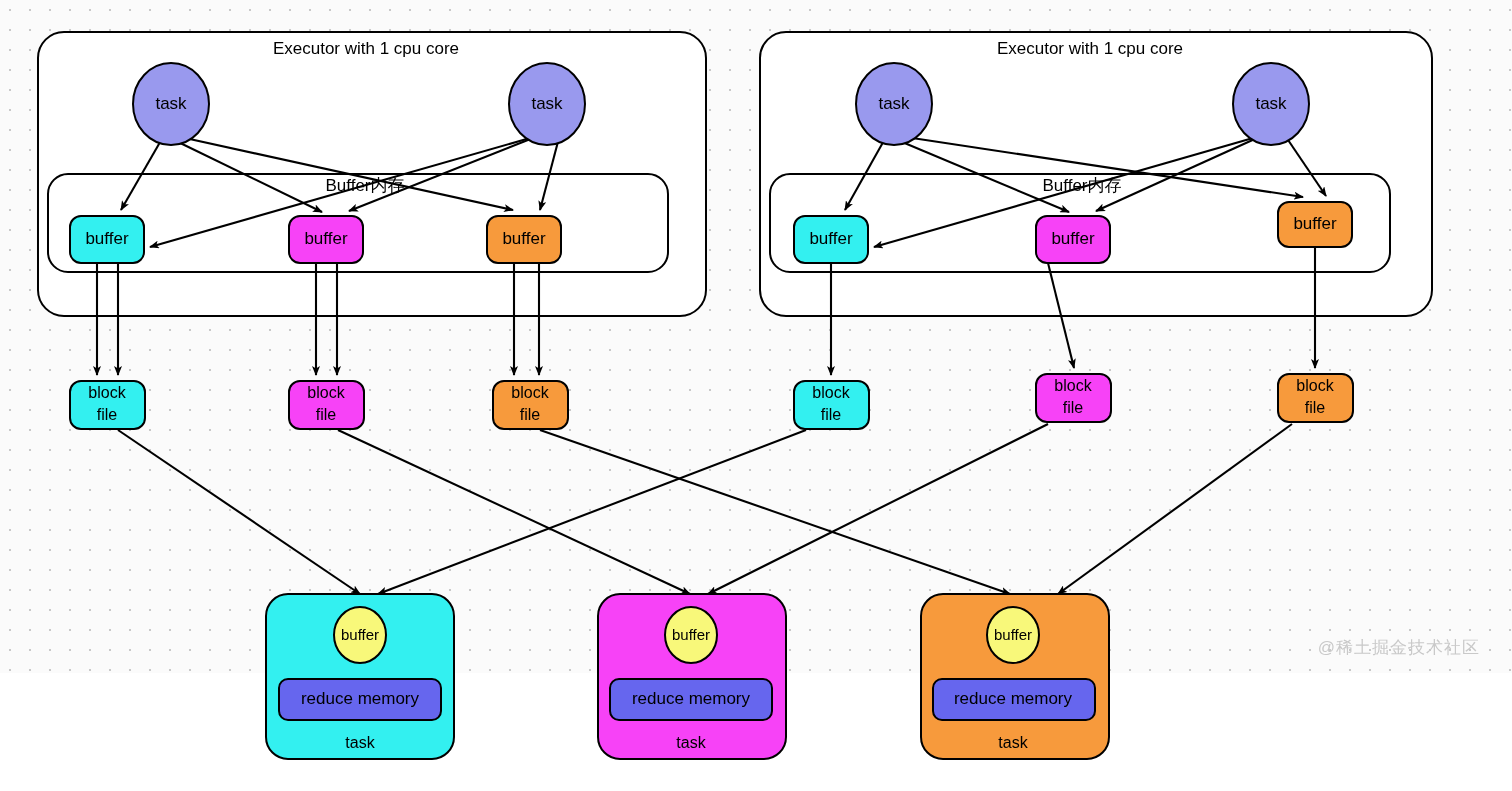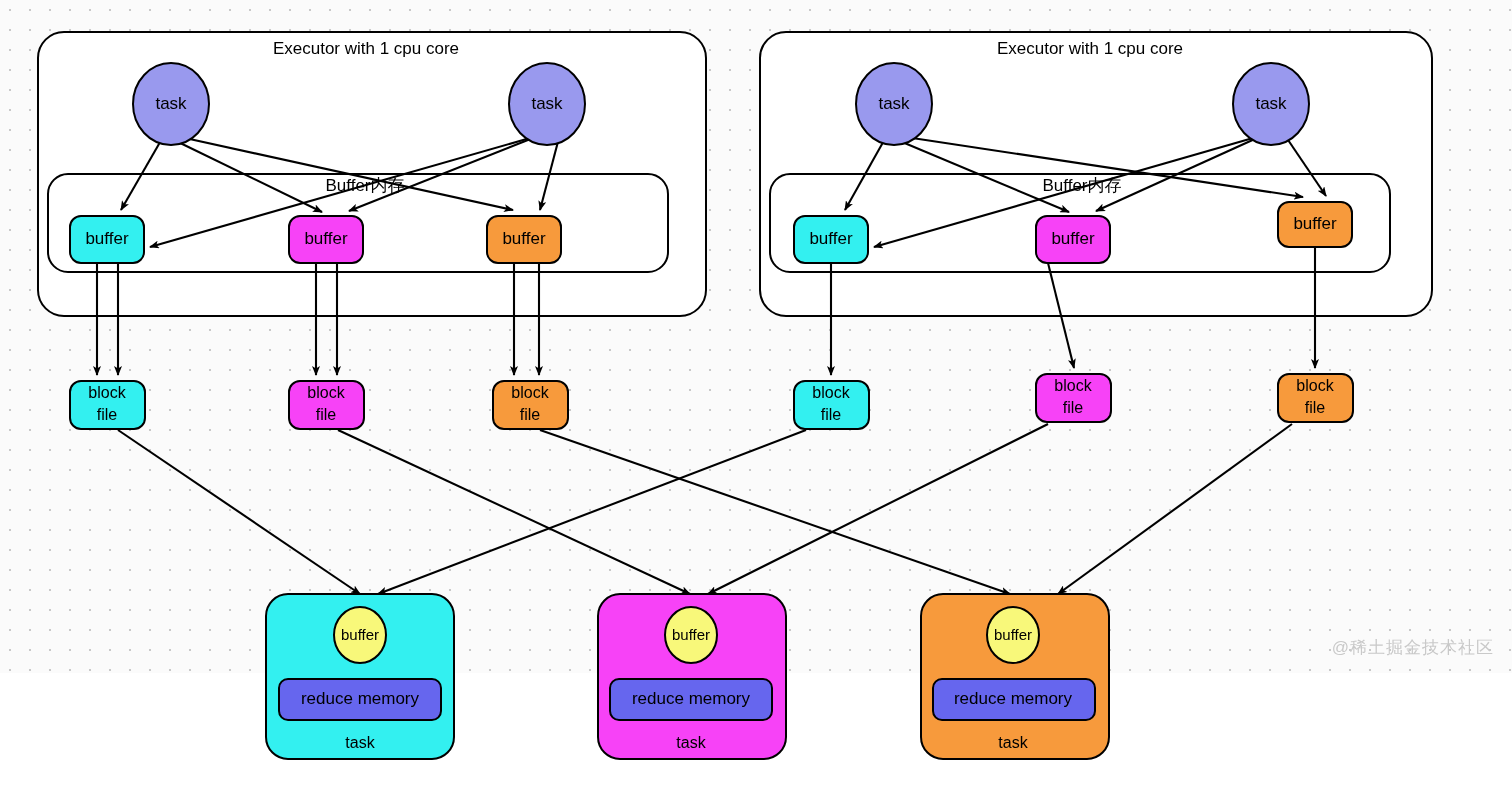--- a/index.html
+++ b/index.html
@@ -63,21 +63,21 @@
   .lbl-container { font-size: 17px; }
   .lbl-inner { font-size: 17px; }
   .lbl-task-ellipse { font-size: 17px; }
   .lbl-buffer { font-size: 17px; }
   .lbl-blockfile { font-size: 16px; }
   .lbl-reducemem { font-size: 17px; }
   .lbl-redtask { font-size: 16px; }
   .lbl-smallbuffer { font-size: 15px; }
   .watermark {
     position: absolute;
-    right: 18px;
+    right: 32px;
     bottom: 14px;
     font-family: "Liberation Sans", "DejaVu Sans", sans-serif;
     font-size: 17px;
     color: #c9c9c9;
     letter-spacing: 1px;
     user-select: none;
   }
 </style>
 </head>
 <body>

